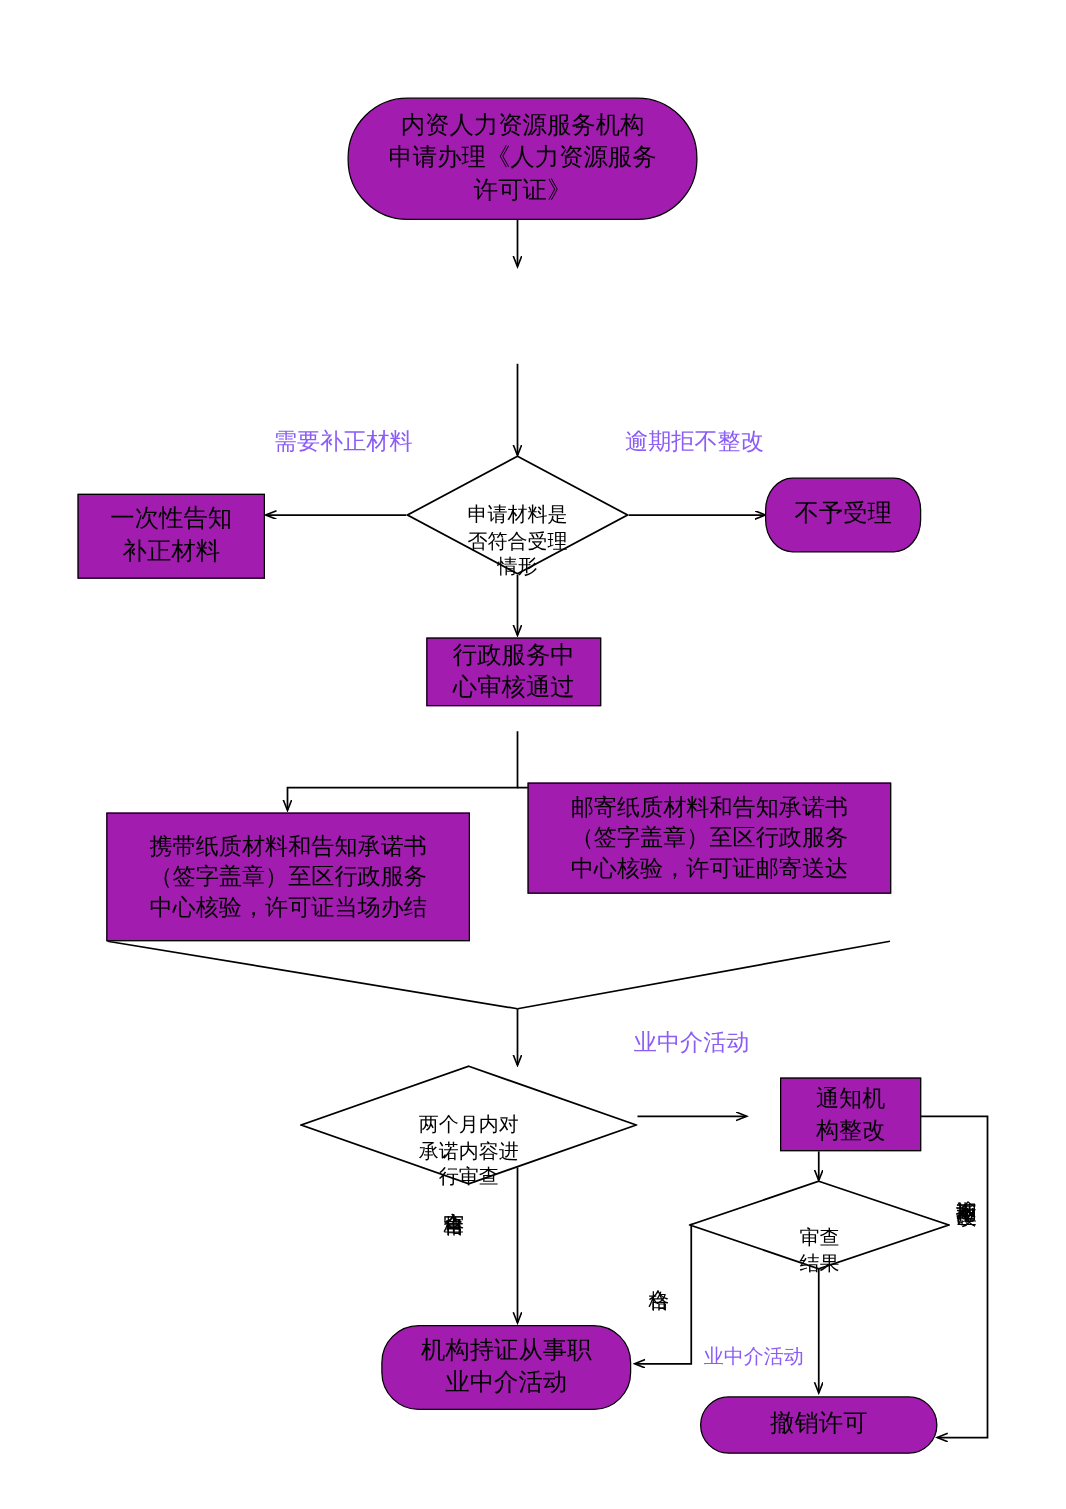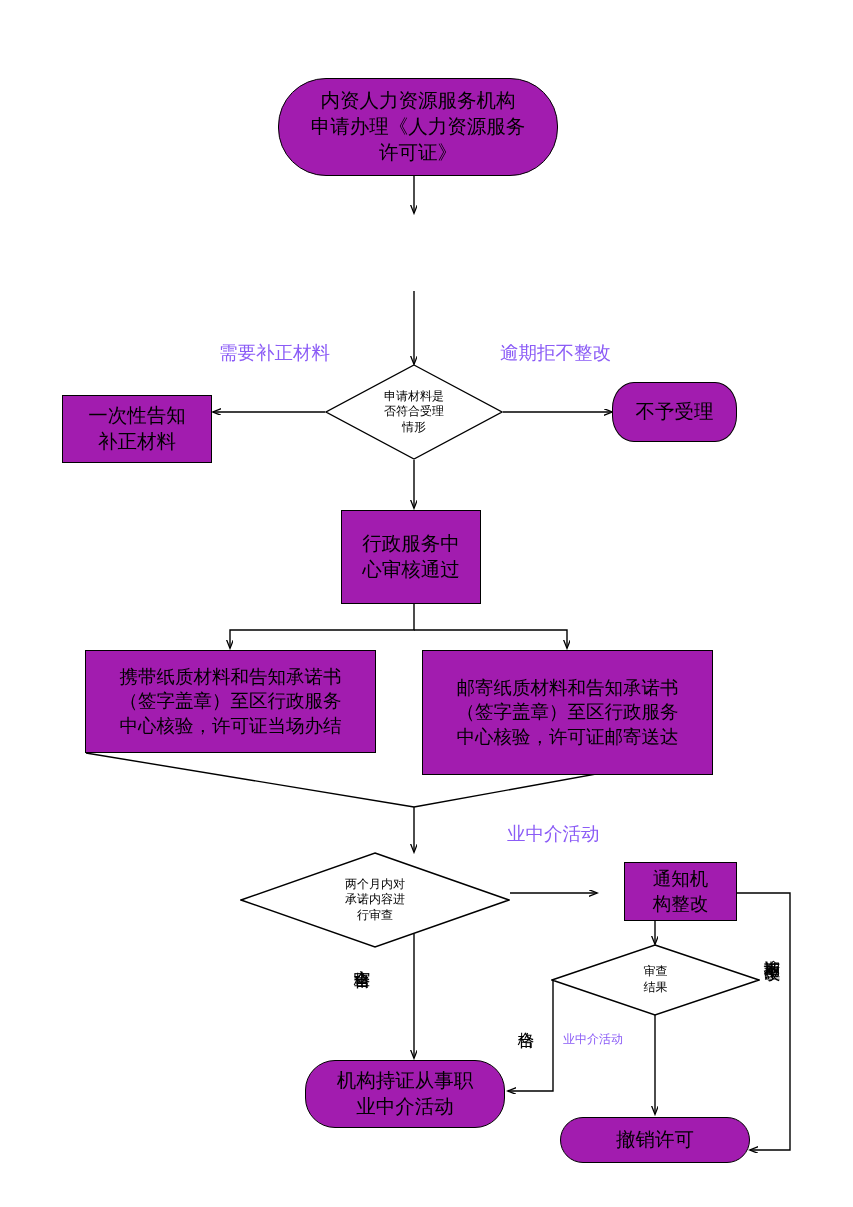--- a/index.html
+++ b/index.html
@@ -76,21 +76,21 @@
     color: #000000;
     z-index: 3;
     writing-mode: vertical-rl;
     text-orientation: upright;
     line-height: 1.18;
     letter-spacing: 1px;
     background: #ffffff;
   }
   .fs20 { font-size: 19.5px; }
   .fs19 { font-size: 18.5px; }
-  .fs18 { font-size: 12px; }
+  .fs18 { font-size: 16px; margin-top: 44px; }
   .fs17 { font-size: 16.5px; }
 </style>
 </head>
 <body>
 
 <div id="canvas">
 
   <svg id="wires" viewBox="0 0 853 1207">
     <defs>
       <marker id="arw" markerWidth="10" markerHeight="10" refX="8.2" refY="3.4" orient="auto" markerUnits="userSpaceOnUse">
@@ -142,28 +142,28 @@
     <div class="diamond-label fs18">申请材料是
 否符合受理
 情形</div>
   </div>
 
   <div class="node rect fs20" style="left:62px; top:378px; width:150px; height:68px;margin-top:17px;">一次性告知
 补正材料</div>
 
   <div class="node roundbox fs20" style="left:612px; top:382px; width:125px; height:60px;">不予受理</div>
 
-  <div class="node rect fs20" style="left:341px; top:510px; width:140px; height:94px;">行政服务中
+  <div class="node rect fs20" style="left:341px; top:510px; width:140px; height:55px;">行政服务中
 心审核通过</div>
 
   <div class="node rect fs19" style="left:85px; top:650px; width:291px; height:103px;">携带纸质材料和告知承诺书
 （签字盖章）至区行政服务
 中心核验，许可证当场办结</div>
 
-  <div class="node rect fs19" style="left:422px; top:650px; width:291px; height:125px;">邮寄纸质材料和告知承诺书
+  <div class="node rect fs19" style="left:422px; top:626px; width:291px; height:89px;">邮寄纸质材料和告知承诺书
 （签字盖章）至区行政服务
 中心核验，许可证邮寄送达</div>
 
   <div class="diamond-wrap" style="left:240px; top:852px; width:270px; height:96px;">
     <svg width="270" height="96" viewBox="0 0 270 96">
       <polygon points="135,1 269,48 135,95 1,48" fill="#ffffff" stroke="#000000" stroke-width="1.4"></polygon>
     </svg>
     <div class="diamond-label fs18">两个月内对
 承诺内容进
 行审查</div>

